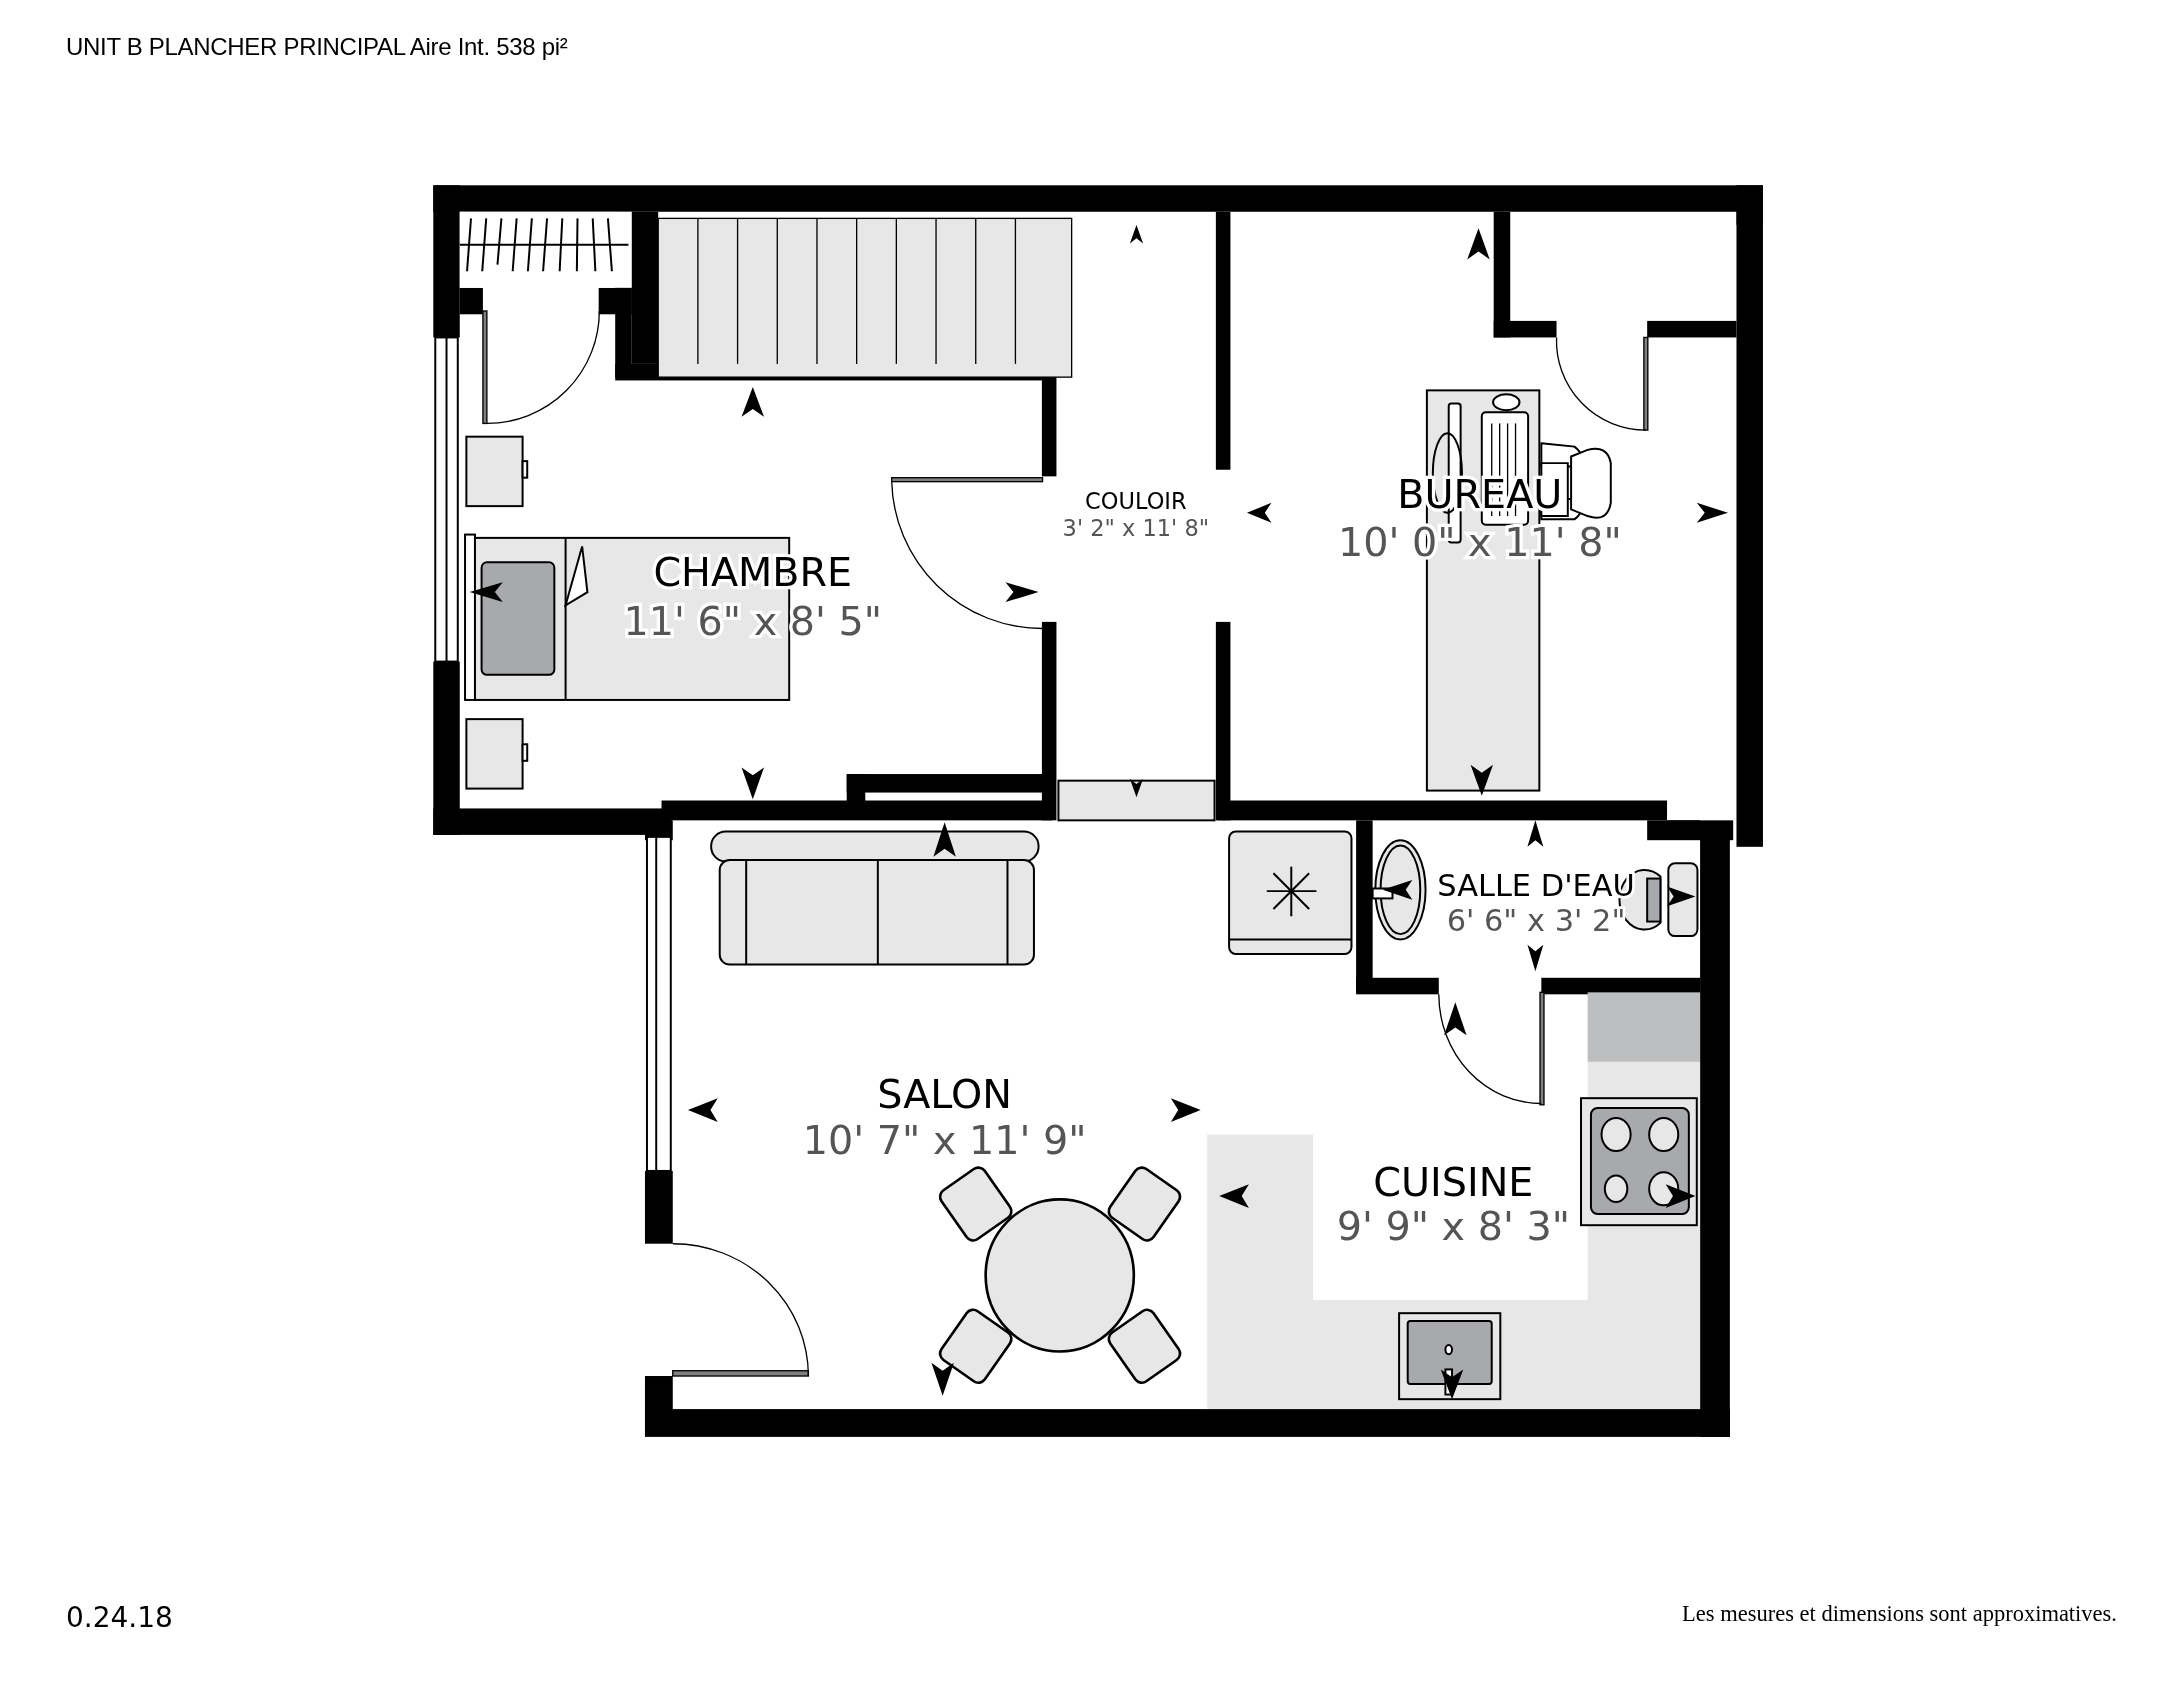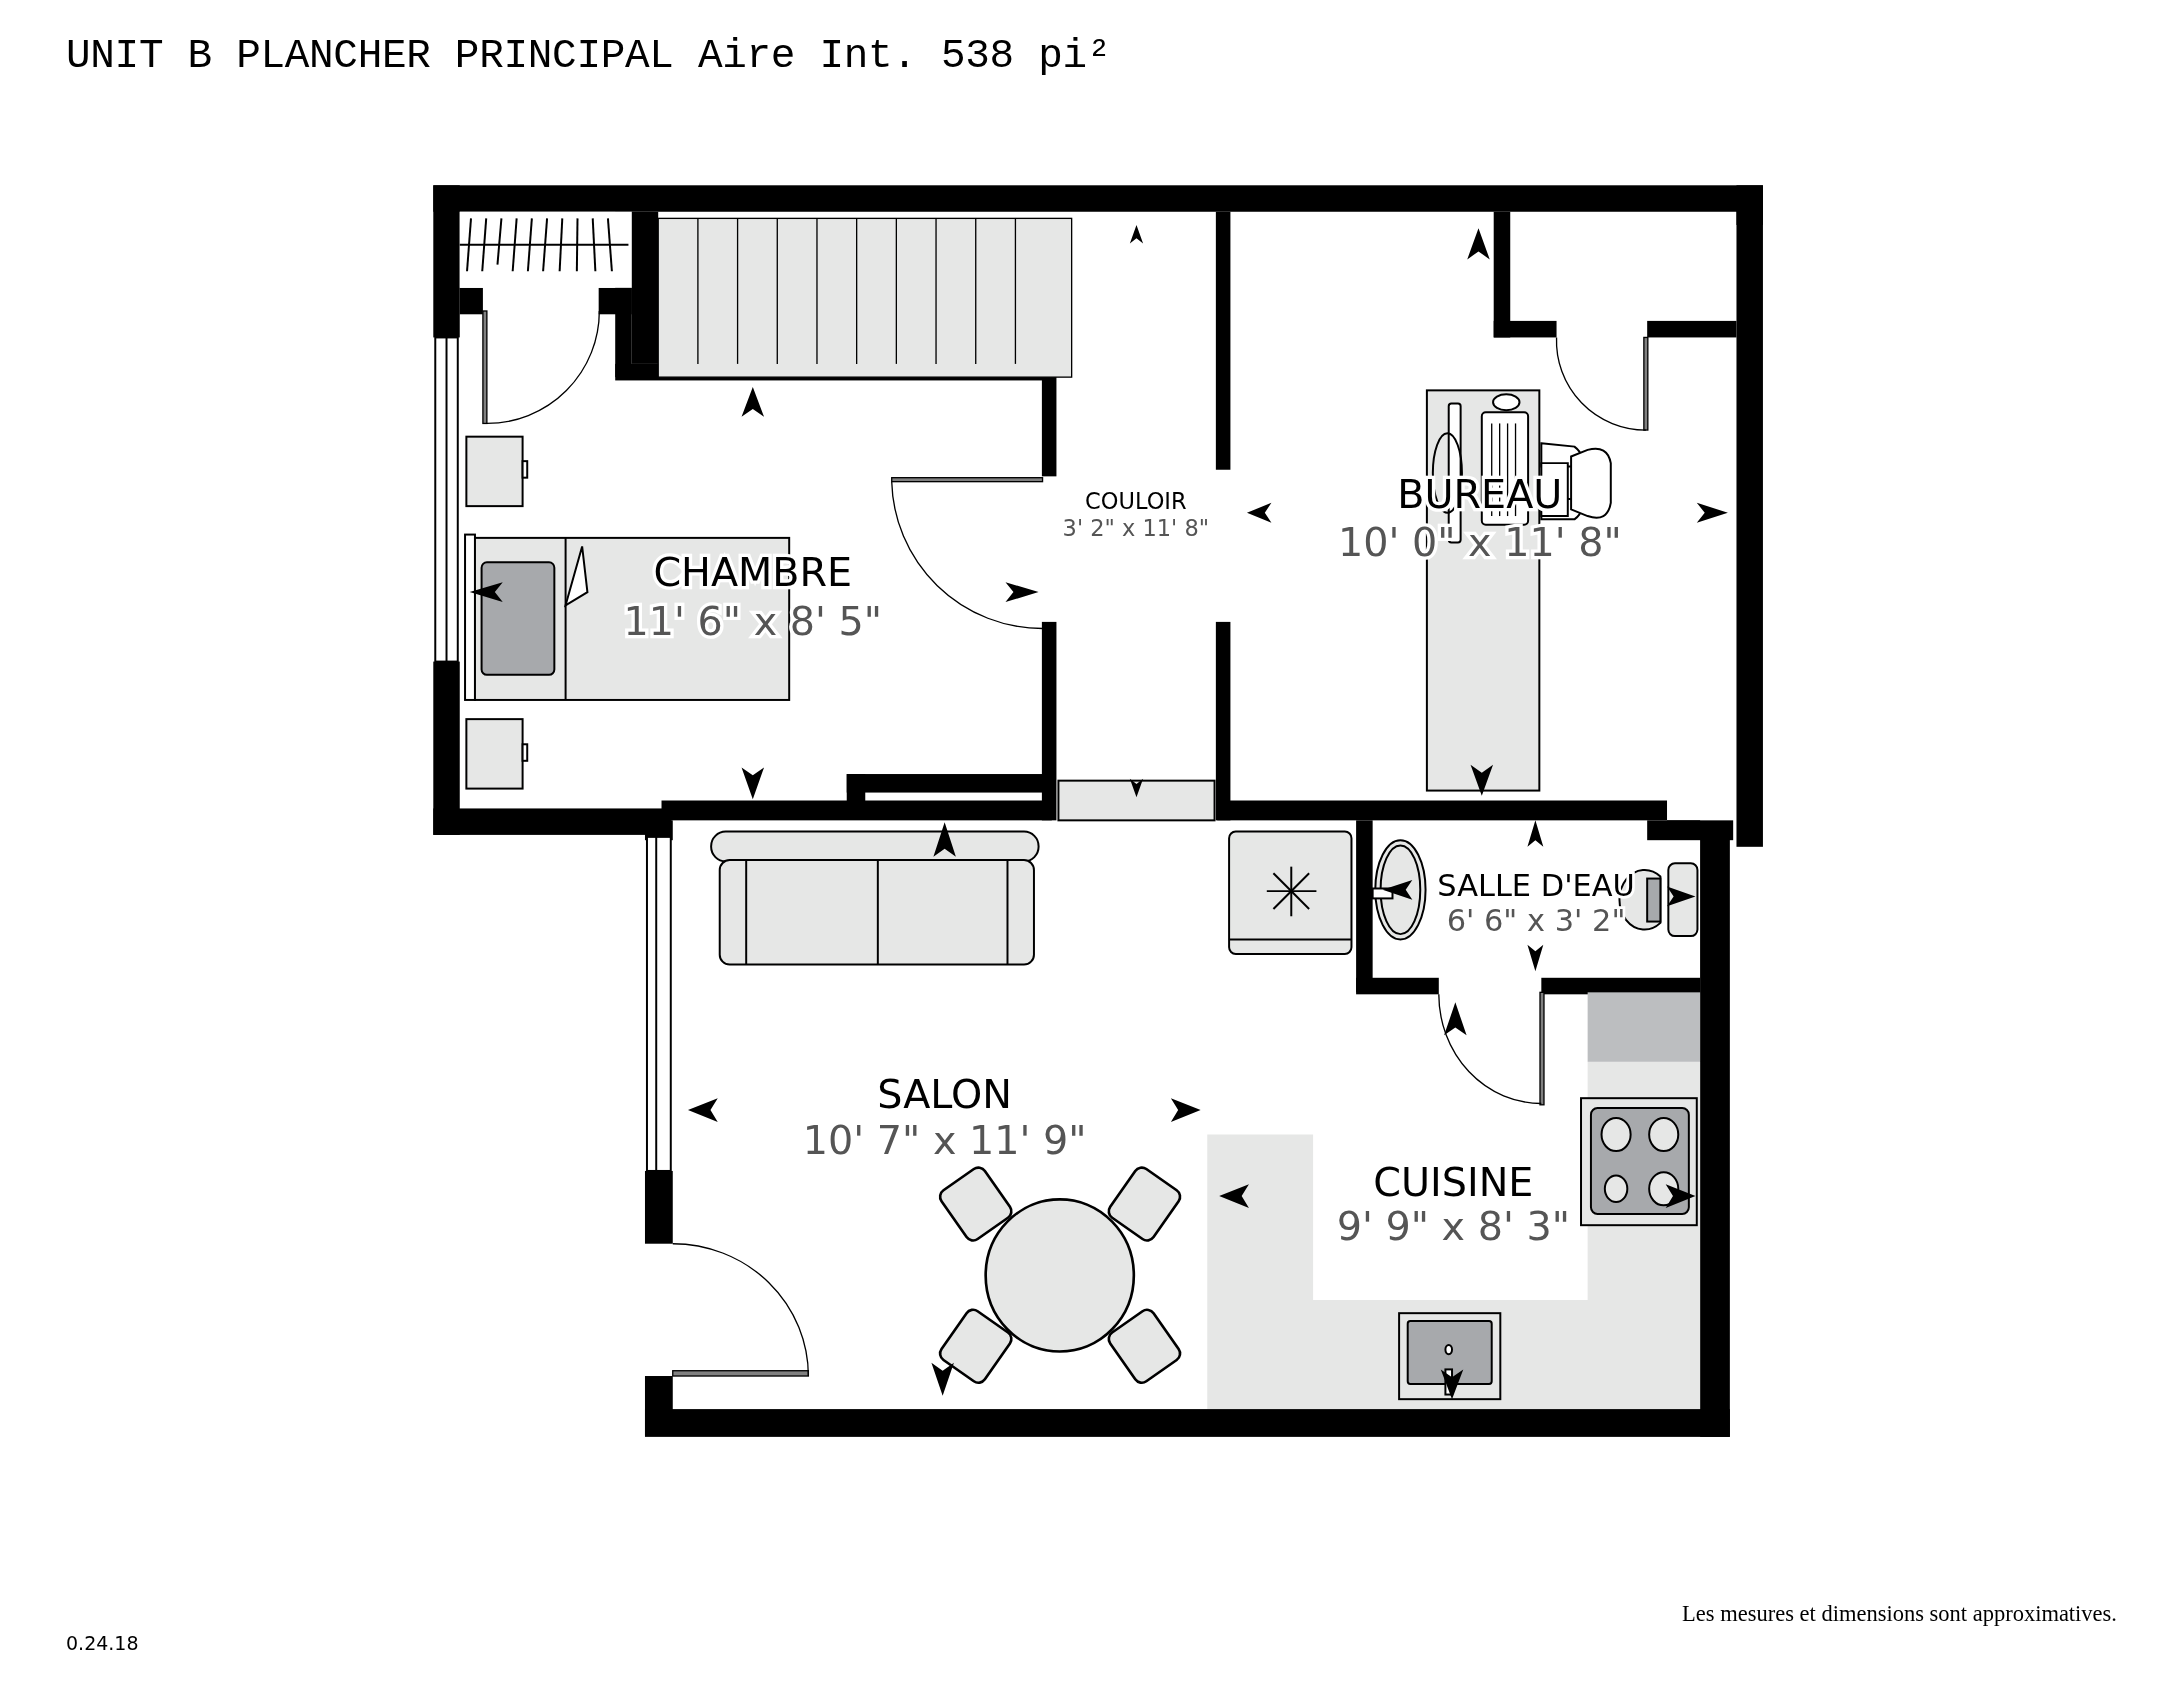--- a/index.html
+++ b/index.html
@@ -1,19 +1,19 @@
 <!DOCTYPE html>
 <html style="font-size:10.6px"><head>
 <meta charset="utf-8">
 <style>
   html, body { margin: 0; padding: 0; background: #ffffff; }
   body { width: 2183px; height: 1687px; position: relative; overflow: hidden;
          font-family: "DejaVu Sans", sans-serif; color: #000; }
-  .title { position: absolute; left: 66px; top: 33px; font-size: 41px; font-family: Liberation Mono, monospace; letter-spacing: -0.3px; }
-  .footer-left { position: absolute; left: 66px; top: 1601px; font-size: 19px; margin-top: 31px; }
+  .title { position: absolute; left: 66px; top: 33px; font-size: 24px; font-family: Liberation Sans, sans-serif; letter-spacing: -0.3px; }
+  .footer-left { position: absolute; left: 66px; top: 1601px; font-size: 28px; }
   .footer-right { position: absolute; right: 66px; top: 1601px; font-size: 22.5px; font-family: Liberation Serif, serif; }
   svg.plan { position: absolute; left: 0; top: 0; }
   .room-name { font-family: "DejaVu Sans", sans-serif; fill: #000; text-anchor: middle; }
   .room-dim { font-family: "DejaVu Sans", sans-serif; fill: #555555; text-anchor: middle; }
 </style>
 </head>
 <body>
 
 <div class="title">UNIT B PLANCHER PRINCIPAL Aire Int. 538 pi²</div>
 

